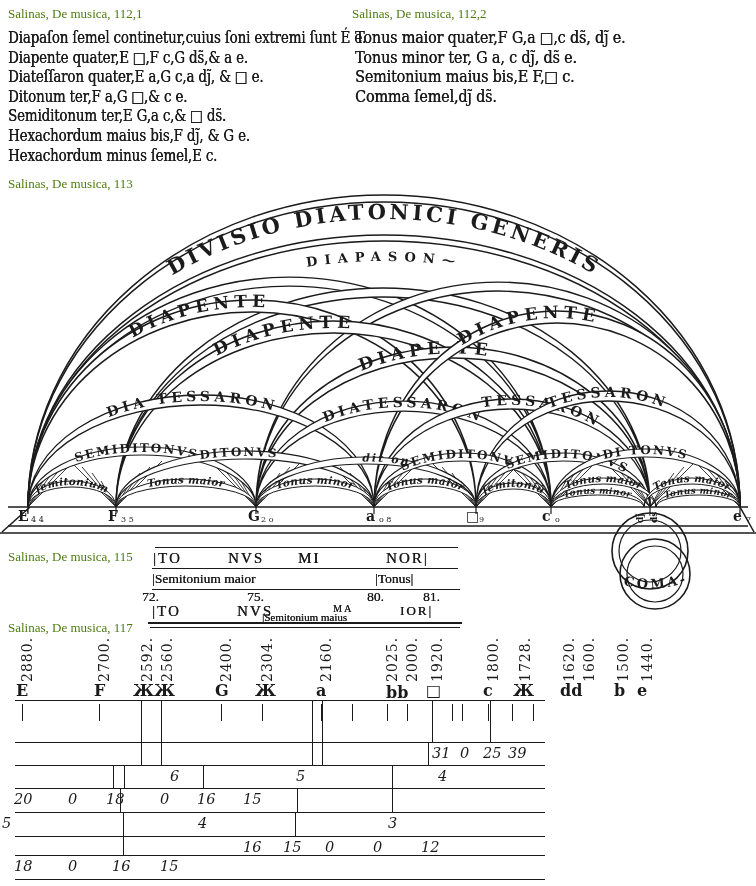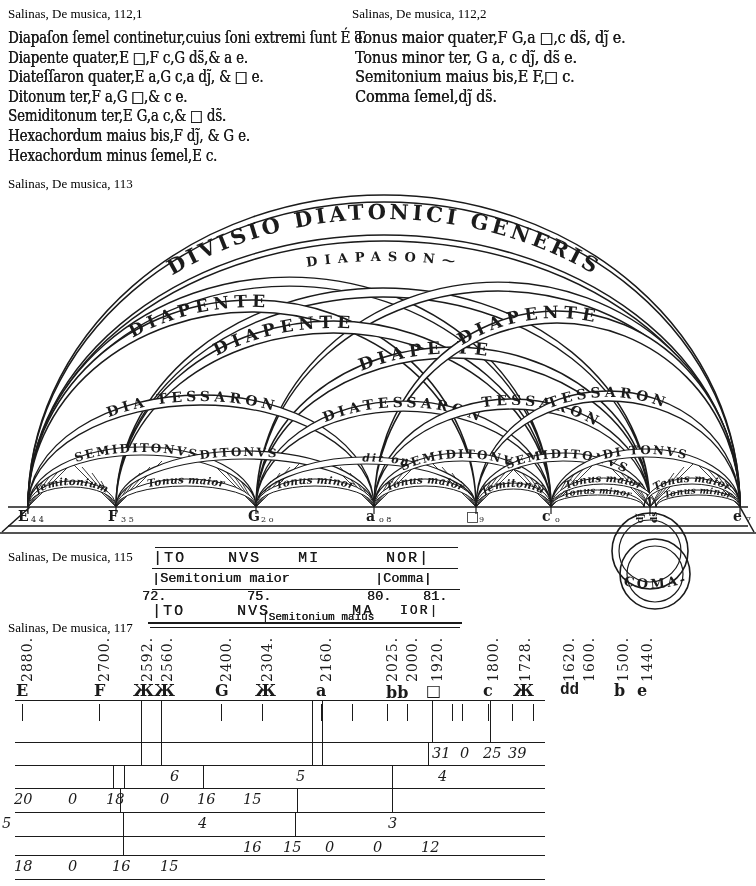--- a/index.html
+++ b/index.html
@@ -1,28 +1,28 @@
 <!DOCTYPE html>
 <html><head>
 <meta charset="utf-8">
 <style>
   html,body{margin:0;padding:0;background:#fff;}
   #page{position:relative;width:756px;height:886px;background:#fff;color:#1b1b1b;overflow:hidden;
         font-family:"DejaVu Serif","Liberation Serif",serif;}
-  .cap{position:absolute;font:13px "Liberation Serif","DejaVu Serif",serif;color:#000000;white-space:nowrap;}
+  .cap{position:absolute;font:13px "Liberation Serif","DejaVu Serif",serif;color:#4d7c0f;white-space:nowrap;}
   .tblock{position:absolute;transform-origin:left top;}
   .tline{font:16px/19.6px "DejaVu Serif","Liberation Serif",serif;white-space:nowrap;
          text-shadow:0.35px 0 currentColor;letter-spacing:-0.2px;}
   #left-text{left:8px;top:28px;transform:scaleX(.84);}
   #right-text{left:355px;top:28px;transform:scaleX(.90);}
   #arc-svg{position:absolute;left:0;top:185px;pointer-events:none;}
   .abs{position:absolute;white-space:nowrap;}
   .rule{position:absolute;background:#1b1b1b;height:1.4px;}
   .vline{position:absolute;background:#1b1b1b;width:1.4px;}
-  .t115cell{font-family:Liberation Mono, monospace;text-shadow:0.3px 0 currentColor;}
+  .t115cell{font-family:Liberation Serif, serif;text-shadow:0.3px 0 currentColor;}
   .t117num{font:italic 14.5px "DejaVu Serif","Liberation Serif",serif;}
   .rotnum{position:absolute;width:54px;height:16px;font:14px "DejaVu Serif","Liberation Serif",serif;
           letter-spacing:1px;transform:rotate(-90deg);text-align:left;white-space:nowrap;}
   .letter{position:absolute;font:600 16px "DejaVu Serif","Liberation Serif",serif;white-space:nowrap;}
 </style>
 </head>
 <body>
 
 <div id="page">
   <span class="cap" style="left:8px;top:6px">Salinas, De musica, 112,1</span>
@@ -230,28 +230,28 @@
       <span class="rule" style="left: 152px; top: 568px; width: 306px; height: 1.4px; position: absolute;"></span>
       <span class="rule" style="left: 152px; top: 589px; width: 308px; height: 1.4px; position: absolute;"></span>
       <span class="rule" style="left: 148px; top: 622px; width: 314px; height: 2px; position: absolute;"></span>
       <span class="rule" style="left: 150px; top: 627px; width: 310px; height: 1.4px; position: absolute;"></span>
       <span class="abs t115cell" style="left: 153px; top: 550px; font-size: 15px; letter-spacing: 2px;">|TO</span>
       <span class="abs t115cell" style="left: 228px; top: 550px; font-size: 15px; letter-spacing: 2px;">NVS</span>
       <span class="abs t115cell" style="left: 298px; top: 550px; font-size: 15px; letter-spacing: 2px;">MI</span>
       <span class="abs t115cell" style="left: 386px; top: 550px; font-size: 15px; letter-spacing: 2px;">NOR|</span>
       <span class="abs t115cell" style="left: 152px; top: 571px; font-size: 13.5px; letter-spacing: 0px;">|Semitonium maior</span>
       <span class="abs t115cell" style="left: 262px; top: 571px; font-size: 11px; letter-spacing: 0px; margin-top: 40px;">|Semitonium maius</span>
-      <span class="abs t115cell" style="left: 375px; top: 571px; font-size: 13.5px; letter-spacing: 0px;">|Comma|</span>
+      <span class="abs t115cell" style="left: 375px; top: 571px; font-size: 13.5px; letter-spacing: 0px;">|Tonus|</span>
       <span class="abs t115cell" style="left: 142px; top: 589px; font-size: 13.5px; letter-spacing: 0px;">72.</span>
       <span class="abs t115cell" style="left: 247px; top: 589px; font-size: 13.5px; letter-spacing: 0px;">75.</span>
       <span class="abs t115cell" style="left: 367px; top: 589px; font-size: 13.5px; letter-spacing: 0px;">80.</span>
       <span class="abs t115cell" style="left: 423px; top: 589px; font-size: 13.5px; letter-spacing: 0px;">81.</span>
       <span class="abs t115cell" style="left: 152px; top: 603px; font-size: 15px; letter-spacing: 2px;">|TO</span>
       <span class="abs t115cell" style="left: 237px; top: 603px; font-size: 15px; letter-spacing: 2px;">NVS</span>
-      <span class="abs t115cell" style="left: 352px; top: 603px; font-size: 15px; letter-spacing: 2px;">MA</span>
+      <span class="abs t115cell" style="left: 333px; top: 603px; font-size: 10px; letter-spacing: 2px;">MA</span>
       <span class="abs t115cell" style="left: 400px; top: 603px; font-size: 13px; letter-spacing: 2px;">IOR|</span>
     </div>
   <div id="t117">
       <span class="rotnum" style="left: 0px; top: 647px;">2880.</span>
       <span class="rotnum" style="left: 77px; top: 647px;">2700.</span>
       <span class="rotnum" style="left: 120px; top: 647px;">2592.</span>
       <span class="rotnum" style="left: 140px; top: 647px;">2560.</span>
       <span class="rotnum" style="left: 199px; top: 647px;">2400.</span>
       <span class="rotnum" style="left: 240px; top: 647px;">2304.</span>
       <span class="rotnum" style="left: 299px; top: 647px;">2160.</span>
@@ -267,21 +267,21 @@
       <span class="letter" style="left: 16px; top: 681px;">E</span>
       <span class="letter" style="left: 94px; top: 681px;">F</span>
       <span class="letter" style="left: 133px; top: 681px;">ЖЖ</span>
       <span class="letter" style="left: 215px; top: 681px;">G</span>
       <span class="letter" style="left: 255px; top: 681px;">Ж</span>
       <span class="letter" style="left: 316px; top: 681px;">a</span>
       <span class="letter" style="left: 386px; top: 683px;">bb</span>
       <span class="letter" style="left: 426px; top: 681px;">□</span>
       <span class="letter" style="left: 483px; top: 681px;">c</span>
       <span class="letter" style="left: 513px; top: 681px;">Ж</span>
-      <span class="letter" style="left: 560px; top: 681px; font-family: Liberation Mono, monospace;">dd</span>
+      <span class="letter" style="left: 560px; top: 681px;">dd</span>
       <span class="letter" style="left: 614px; top: 681px;">b</span>
       <span class="letter" style="left: 637px; top: 681px;">e</span>
       <span class="rule" style="left: 15px; top: 700px; width: 530px; position: absolute;"></span>
       <span class="rule" style="left: 15px; top: 742px; width: 530px; position: absolute;"></span>
       <span class="rule" style="left: 15px; top: 765px; width: 530px; position: absolute;"></span>
       <span class="rule" style="left: 15px; top: 788px; width: 530px; position: absolute;"></span>
       <span class="rule" style="left: 15px; top: 812px; width: 530px; position: absolute;"></span>
       <span class="rule" style="left: 15px; top: 836px; width: 530px; position: absolute;"></span>
       <span class="rule" style="left: 15px; top: 855px; width: 530px; position: absolute;"></span>
       <span class="rule" style="left: 15px; top: 879px; width: 530px; position: absolute;"></span>

